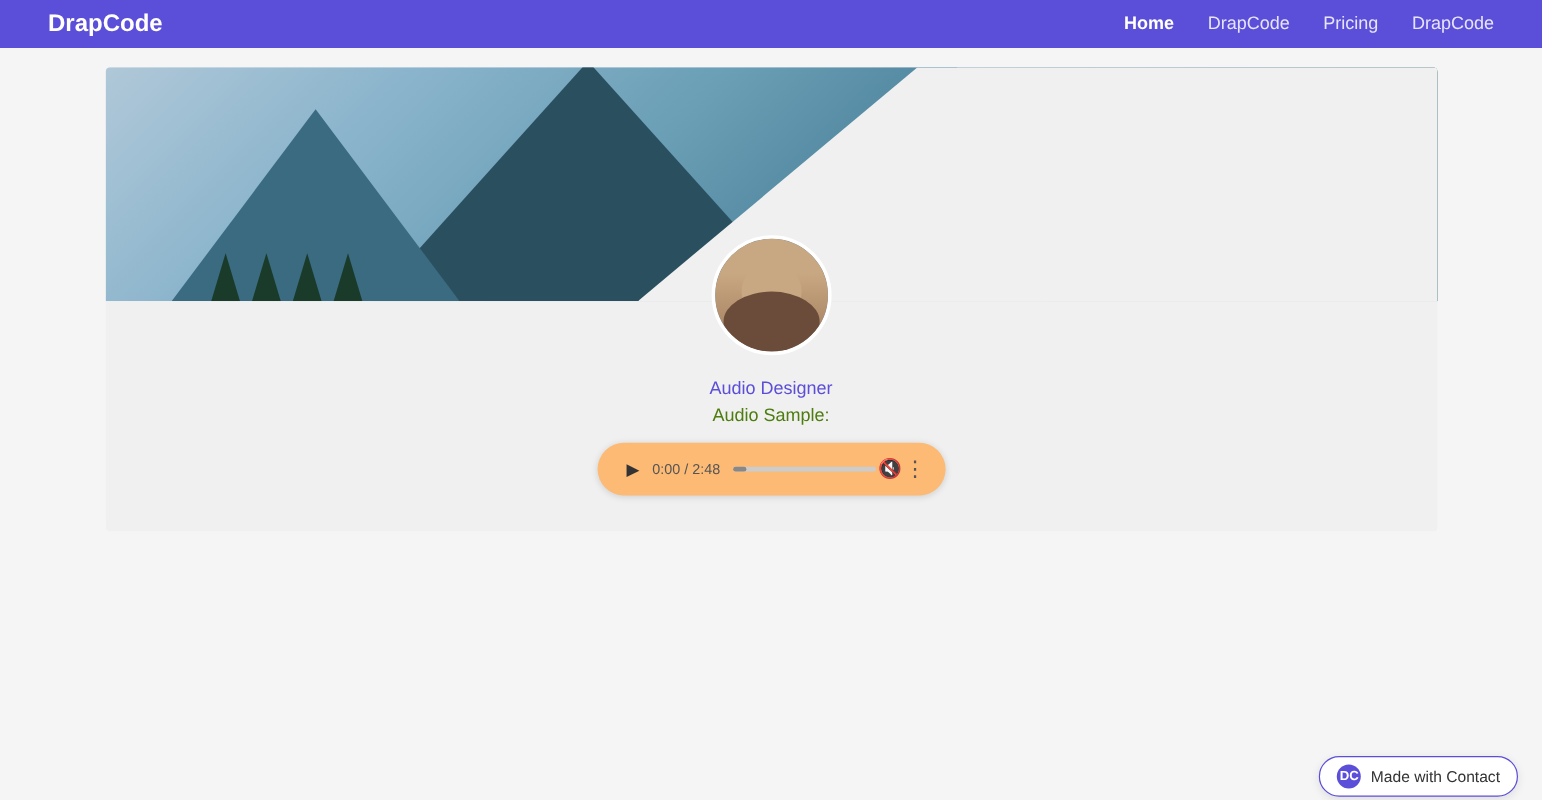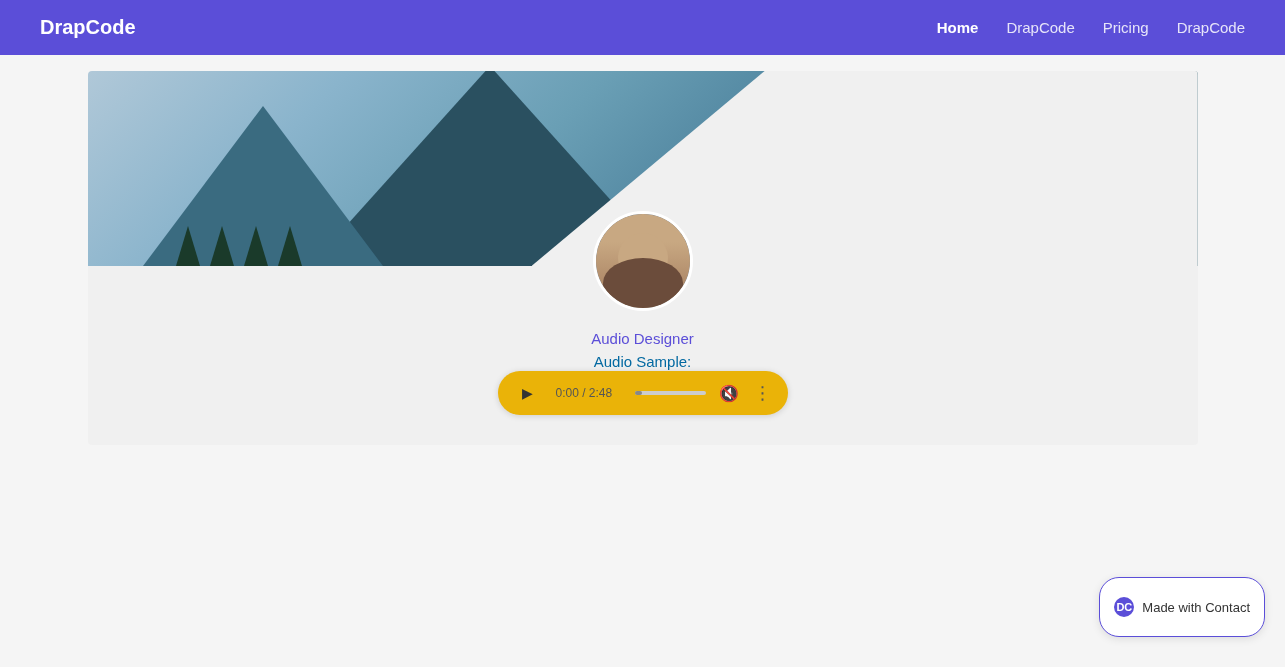--- a/index.html
+++ b/index.html
@@ -5,21 +5,21 @@
     * { margin: 0; padding: 0; box-sizing: border-box; }
     body { font-family: Arial, sans-serif; background: #f5f5f5; min-height: 667px; }
 
     
     nav {
       background: #5b4ed8;
       display: flex;
       align-items: center;
       justify-content: space-between;
       padding: 0 40px;
-      height: 55px;
+      height: 40px;
     }
     .nav-brand {
       color: white;
       font-size: 20px;
       font-weight: bold;
     }
     .nav-links {
       display: flex;
       gap: 28px;
       list-style: none;
@@ -206,34 +206,34 @@
       text-align: center;
     }
     .profile-title {
       font-size: 15px;
       color: #5b4ed8;
       margin-top: 19px;
       text-align: center;
     }
     .audio-label {
       font-size: 15px;
-      color: #0369a1;
+      color: #4d7c0f;
       margin-top: 6px;
       text-align: center;
     }
 
     
     .audio-player {
-      margin-top: 1px;
-      background: #eab308;
+      margin-top: 14px;
+      background: #fdba74;
       border-radius: 30px;
       padding: 8px 16px;
       display: flex;
       align-items: center;
-      gap: 14px;
+      gap: 2px;
       box-shadow: 0 1px 6px rgba(0,0,0,0.15);
       width: 290px;
     }
     .play-btn {
       width: 28px;
       height: 28px;
       background: none;
       border: none;
       cursor: pointer;
       display: flex;
@@ -280,26 +280,26 @@
       border: none;
       cursor: pointer;
       font-size: 18px;
       color: #555;
       line-height: 1;
     }
 
     
     .badge {
       position: fixed;
-      bottom: 30px;
+      bottom: 3px;
       right: 20px;
       background: white;
       border: 1.5px solid #5b4ed8;
       border-radius: 20px;
-      padding: 19px 14px;
+      padding: 6px 14px;
       display: flex;
       align-items: center;
       gap: 8px;
       font-size: 13px;
       color: #333;
       box-shadow: 0 2px 8px rgba(0,0,0,0.1);
     }
     .badge-icon {
       width: 20px;
       height: 20px;

